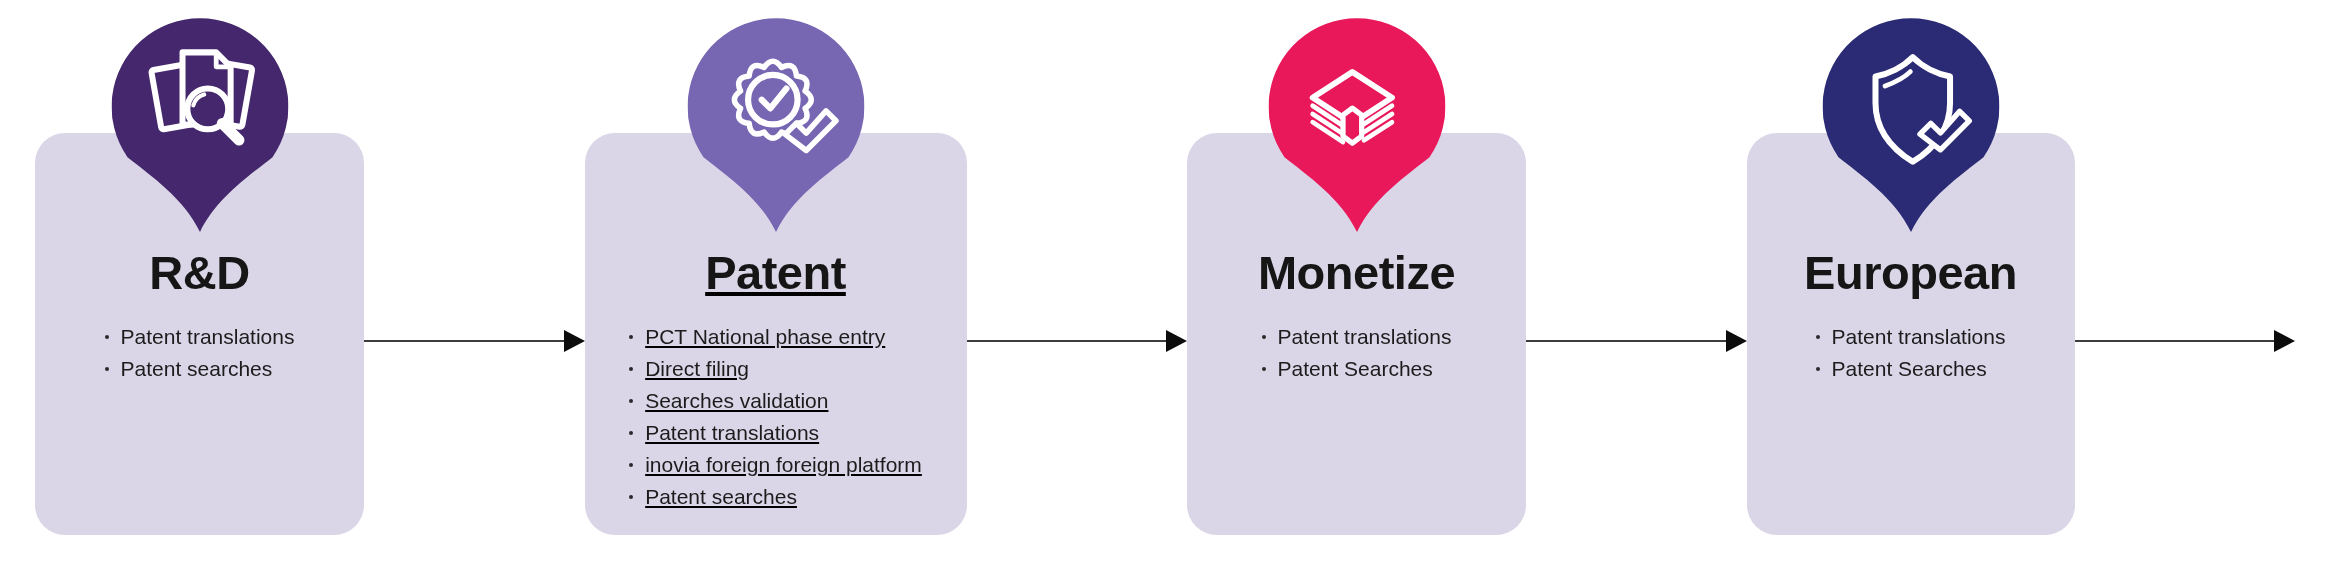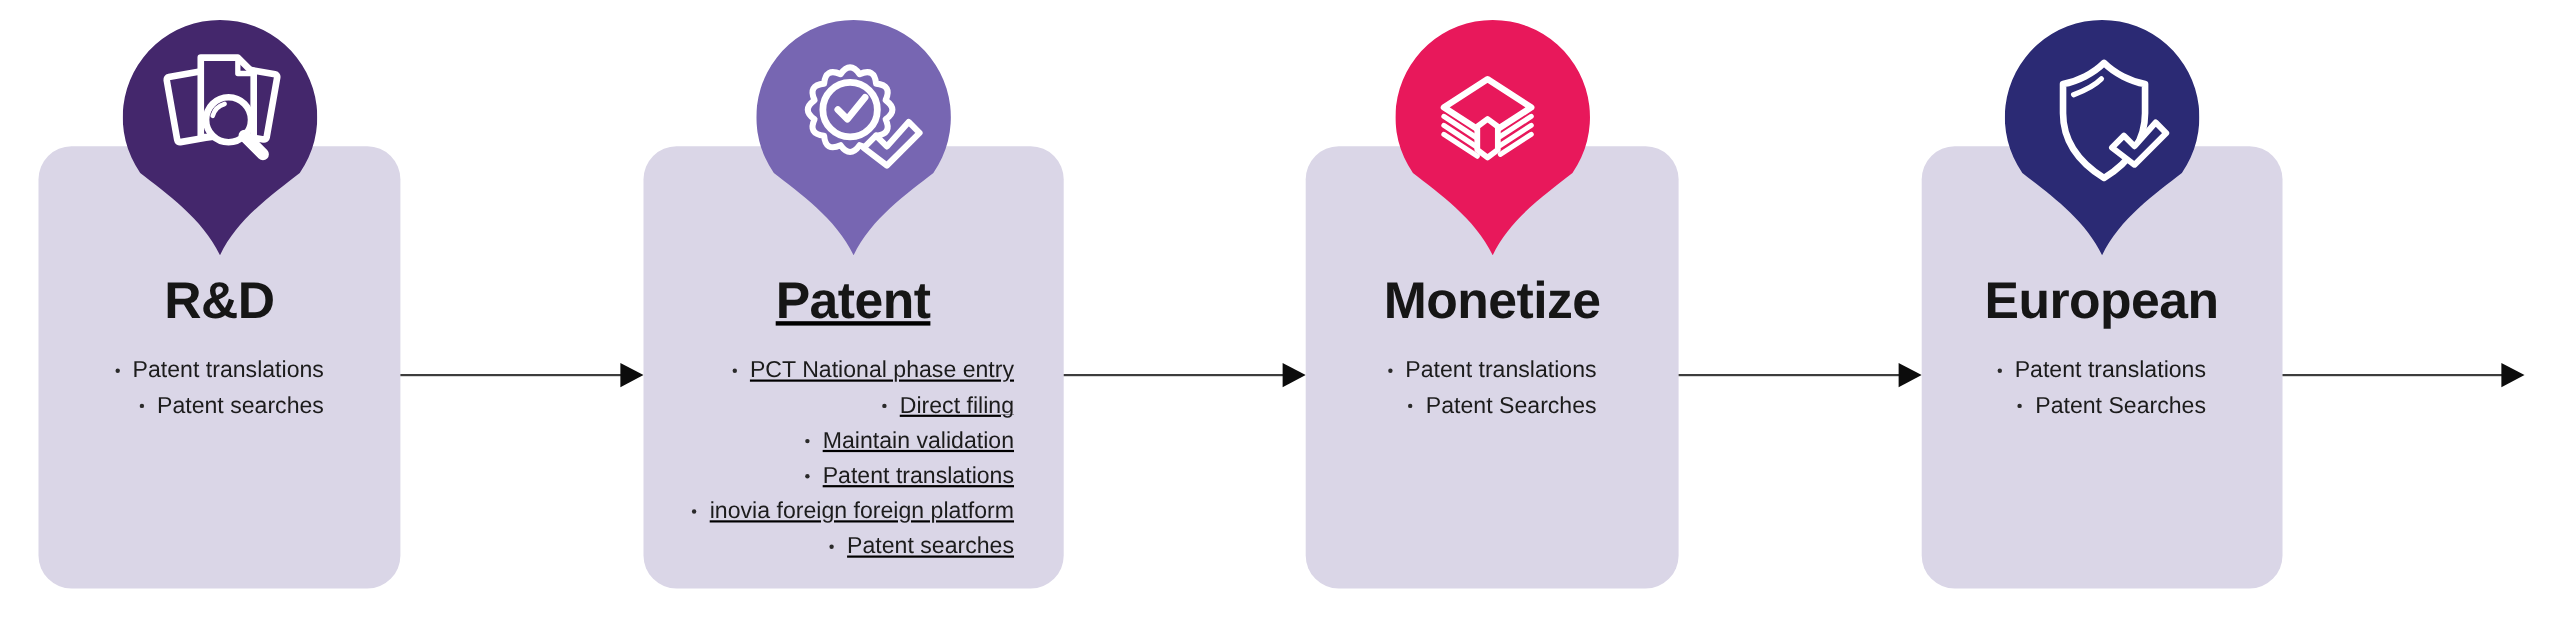--- a/index.html
+++ b/index.html
@@ -51,21 +51,20 @@
     margin: 24px auto 0;
     padding: 0;
     display: table;
   }
   ul.items li {
     display: flex;
     align-items: center;
     font-size: 21px;
     line-height: 32px;
     color: #1c1c1c;
-    justify-content: flex-end;
   }
   ul.items .dot {
     flex: 0 0 auto;
     width: 4px; height: 4px;
     border-radius: 50%;
     background: #2a2a2a;
     margin-right: 12px;
   }
 
   .connector { position: relative; flex: 1 1 auto; }
@@ -140,21 +139,21 @@
         <li>
             <span class="dot"></span>
             <span>PCT National phase entry</span>
           </li>
         <li>
             <span class="dot"></span>
             <span>Direct filing</span>
           </li>
         <li>
             <span class="dot"></span>
-            <span>Maintain validation</span>
+            <span>Searches validation</span>
           </li>
         <li>
             <span class="dot"></span>
             <span>Patent translations</span>
           </li>
         <li>
             <span class="dot"></span>
             <span>inovia foreign foreign platform</span>
           </li>
         <li>

